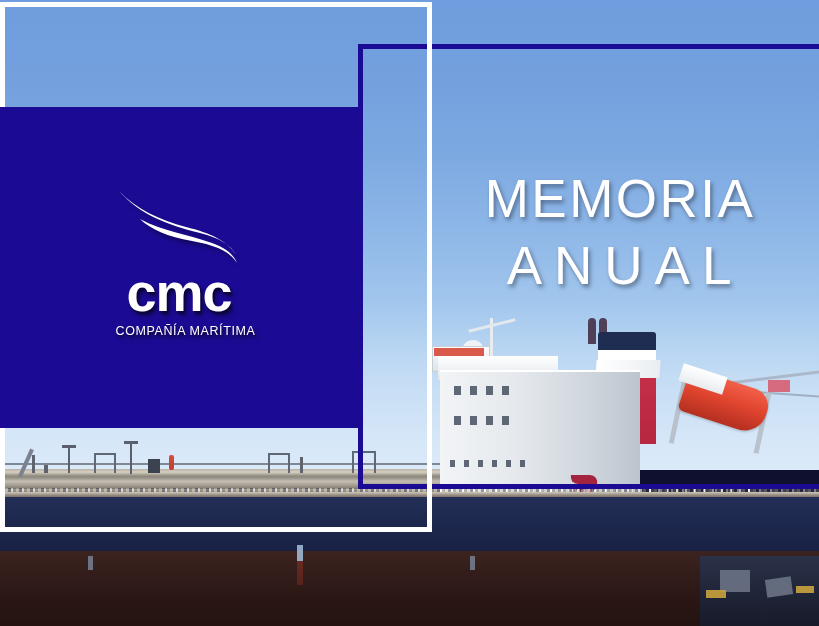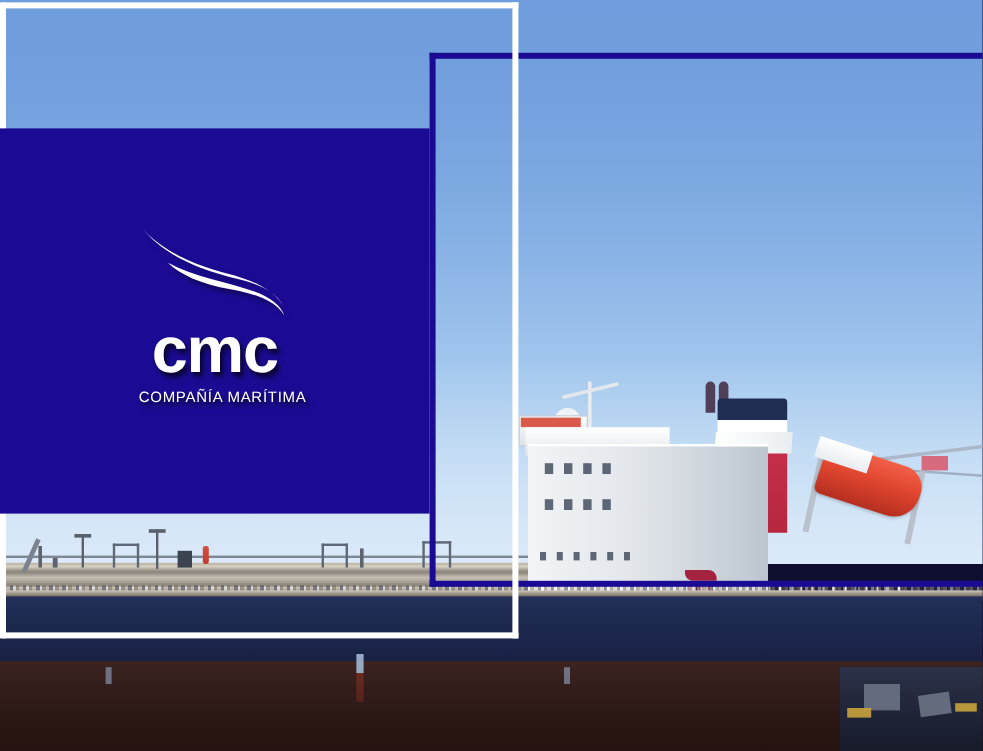--- a/index.html
+++ b/index.html
@@ -399,15 +399,17 @@
                  C 114 62, 98 56, 76 52 C 52 48, 34 40, 24 30 Z" fill="#ffffff"></path>
       </svg>
       <div class="logo-cmc">cmc</div>
       <div class="logo-sub">
         <div>COMPAÑÍA MARÍTIMA</div>
       </div>
     </div>
   </div>
 
   <div class="title-wrap">
+    <div class="t-memoria">MEMORIA</div>
+    <div class="t-anual">ANUAL</div>
   </div>
 
 </div>
 
 </body></html>

